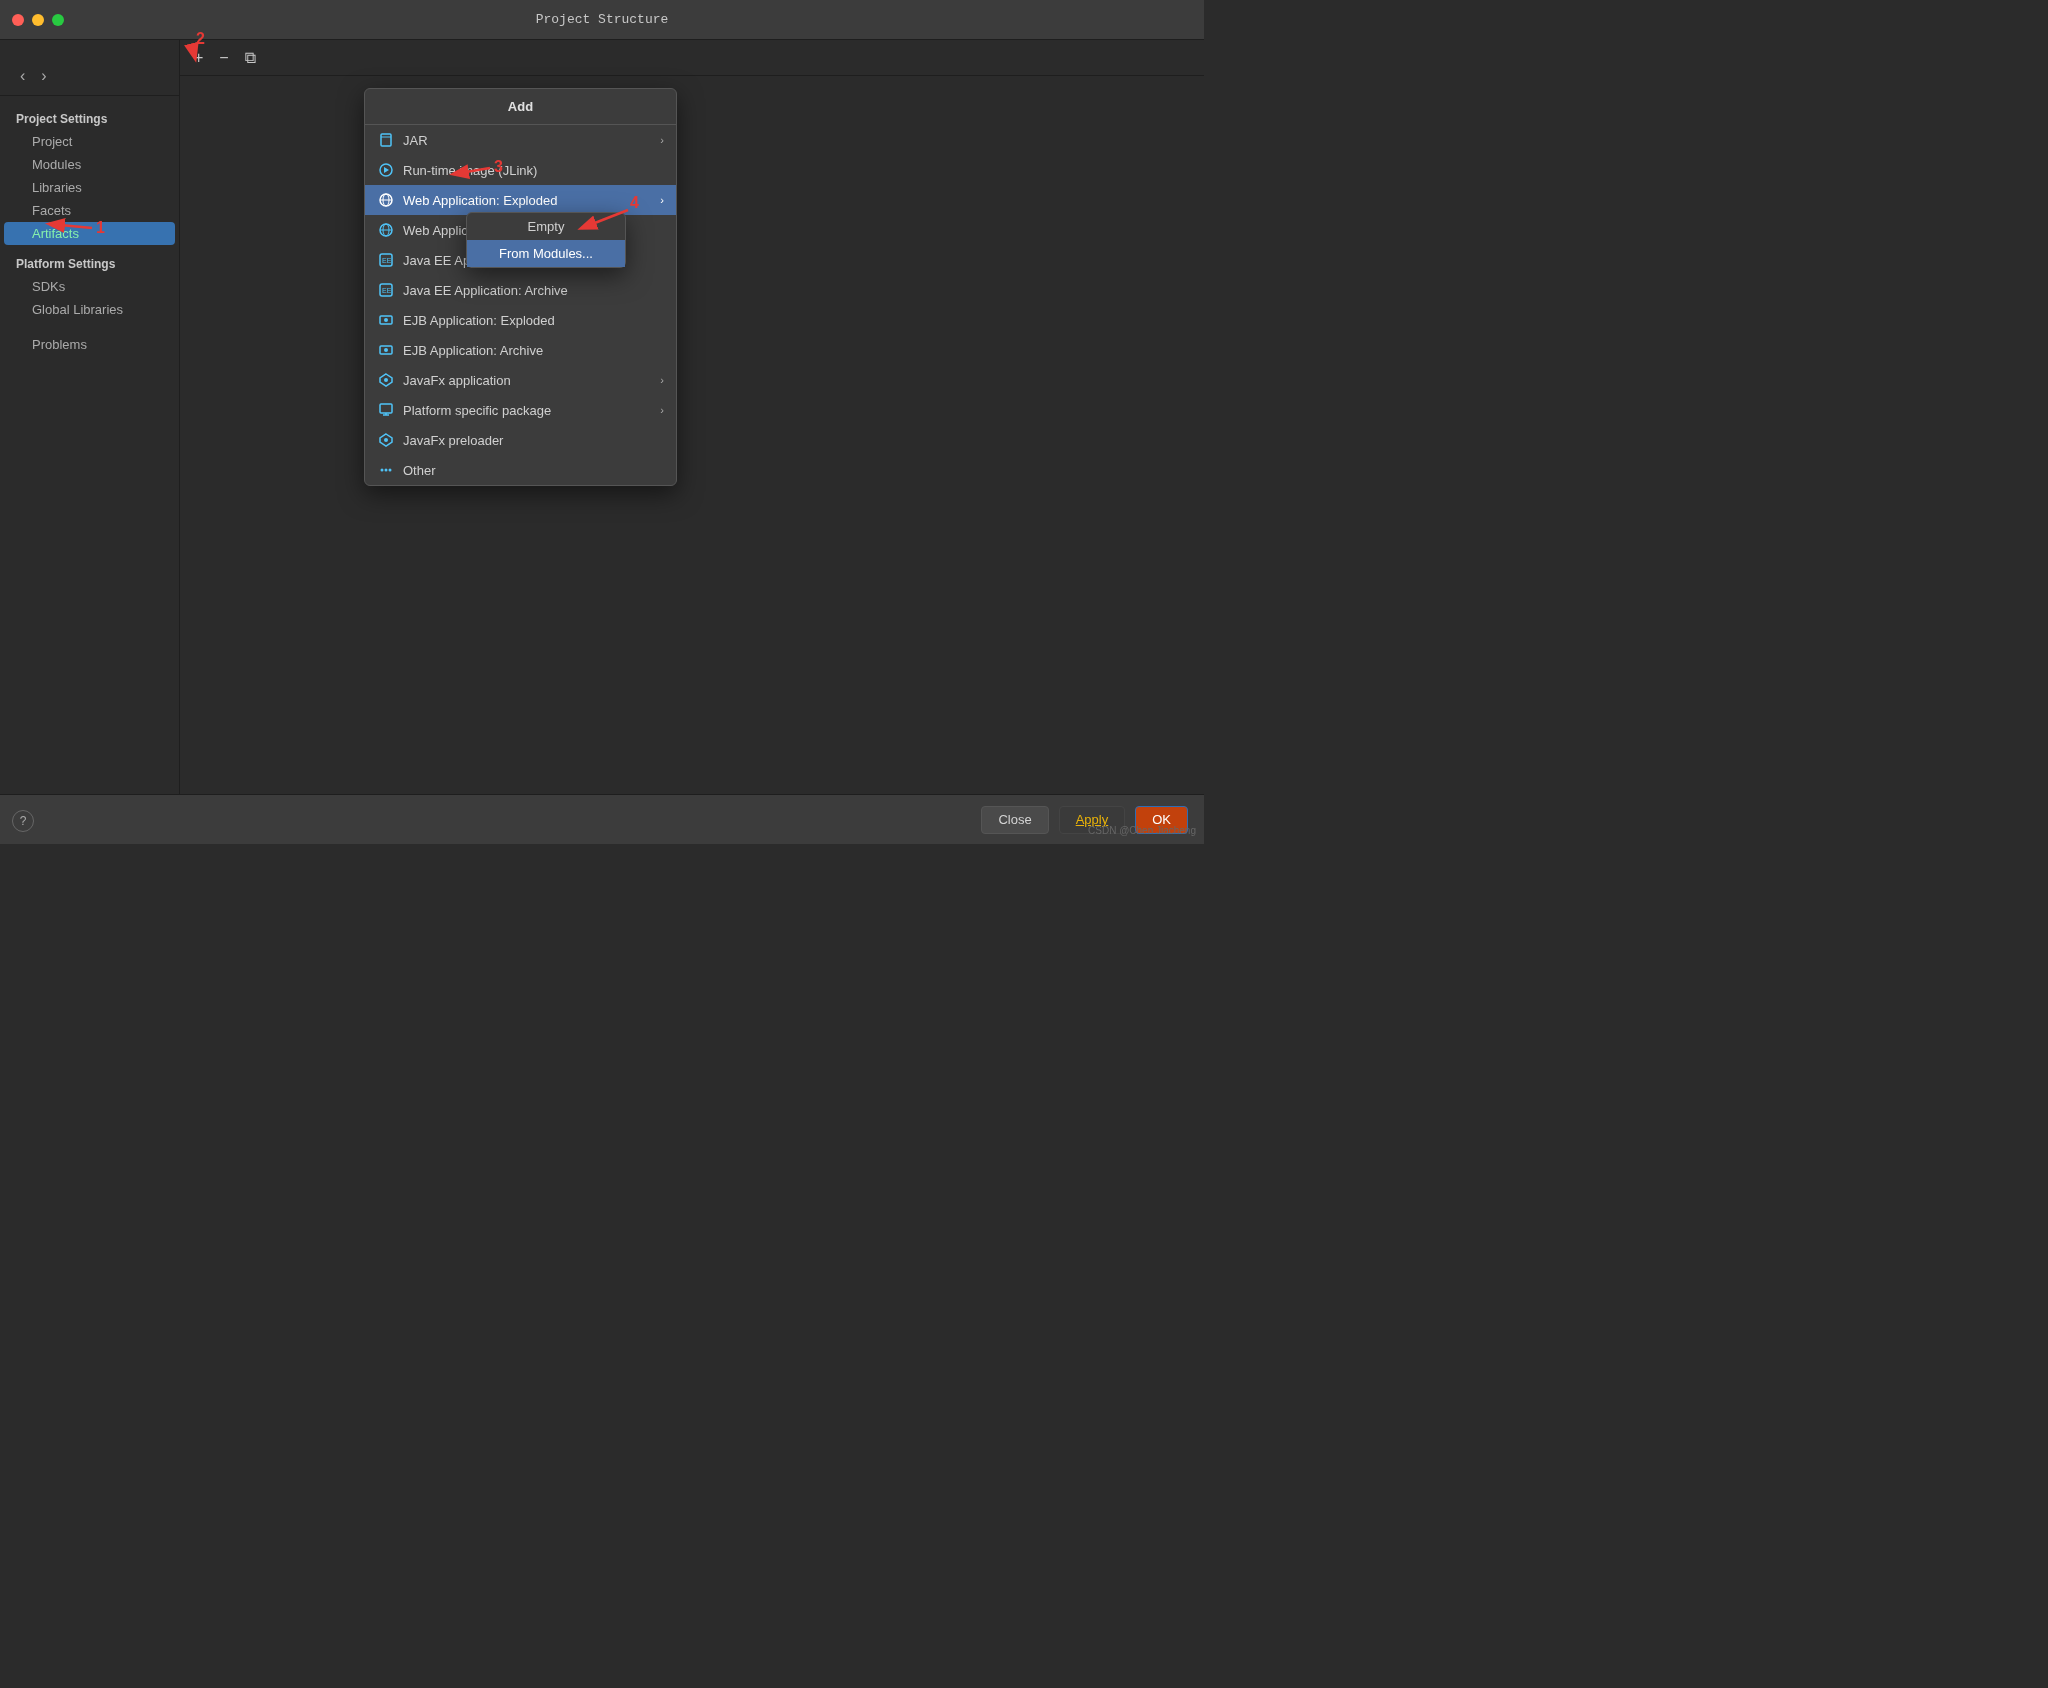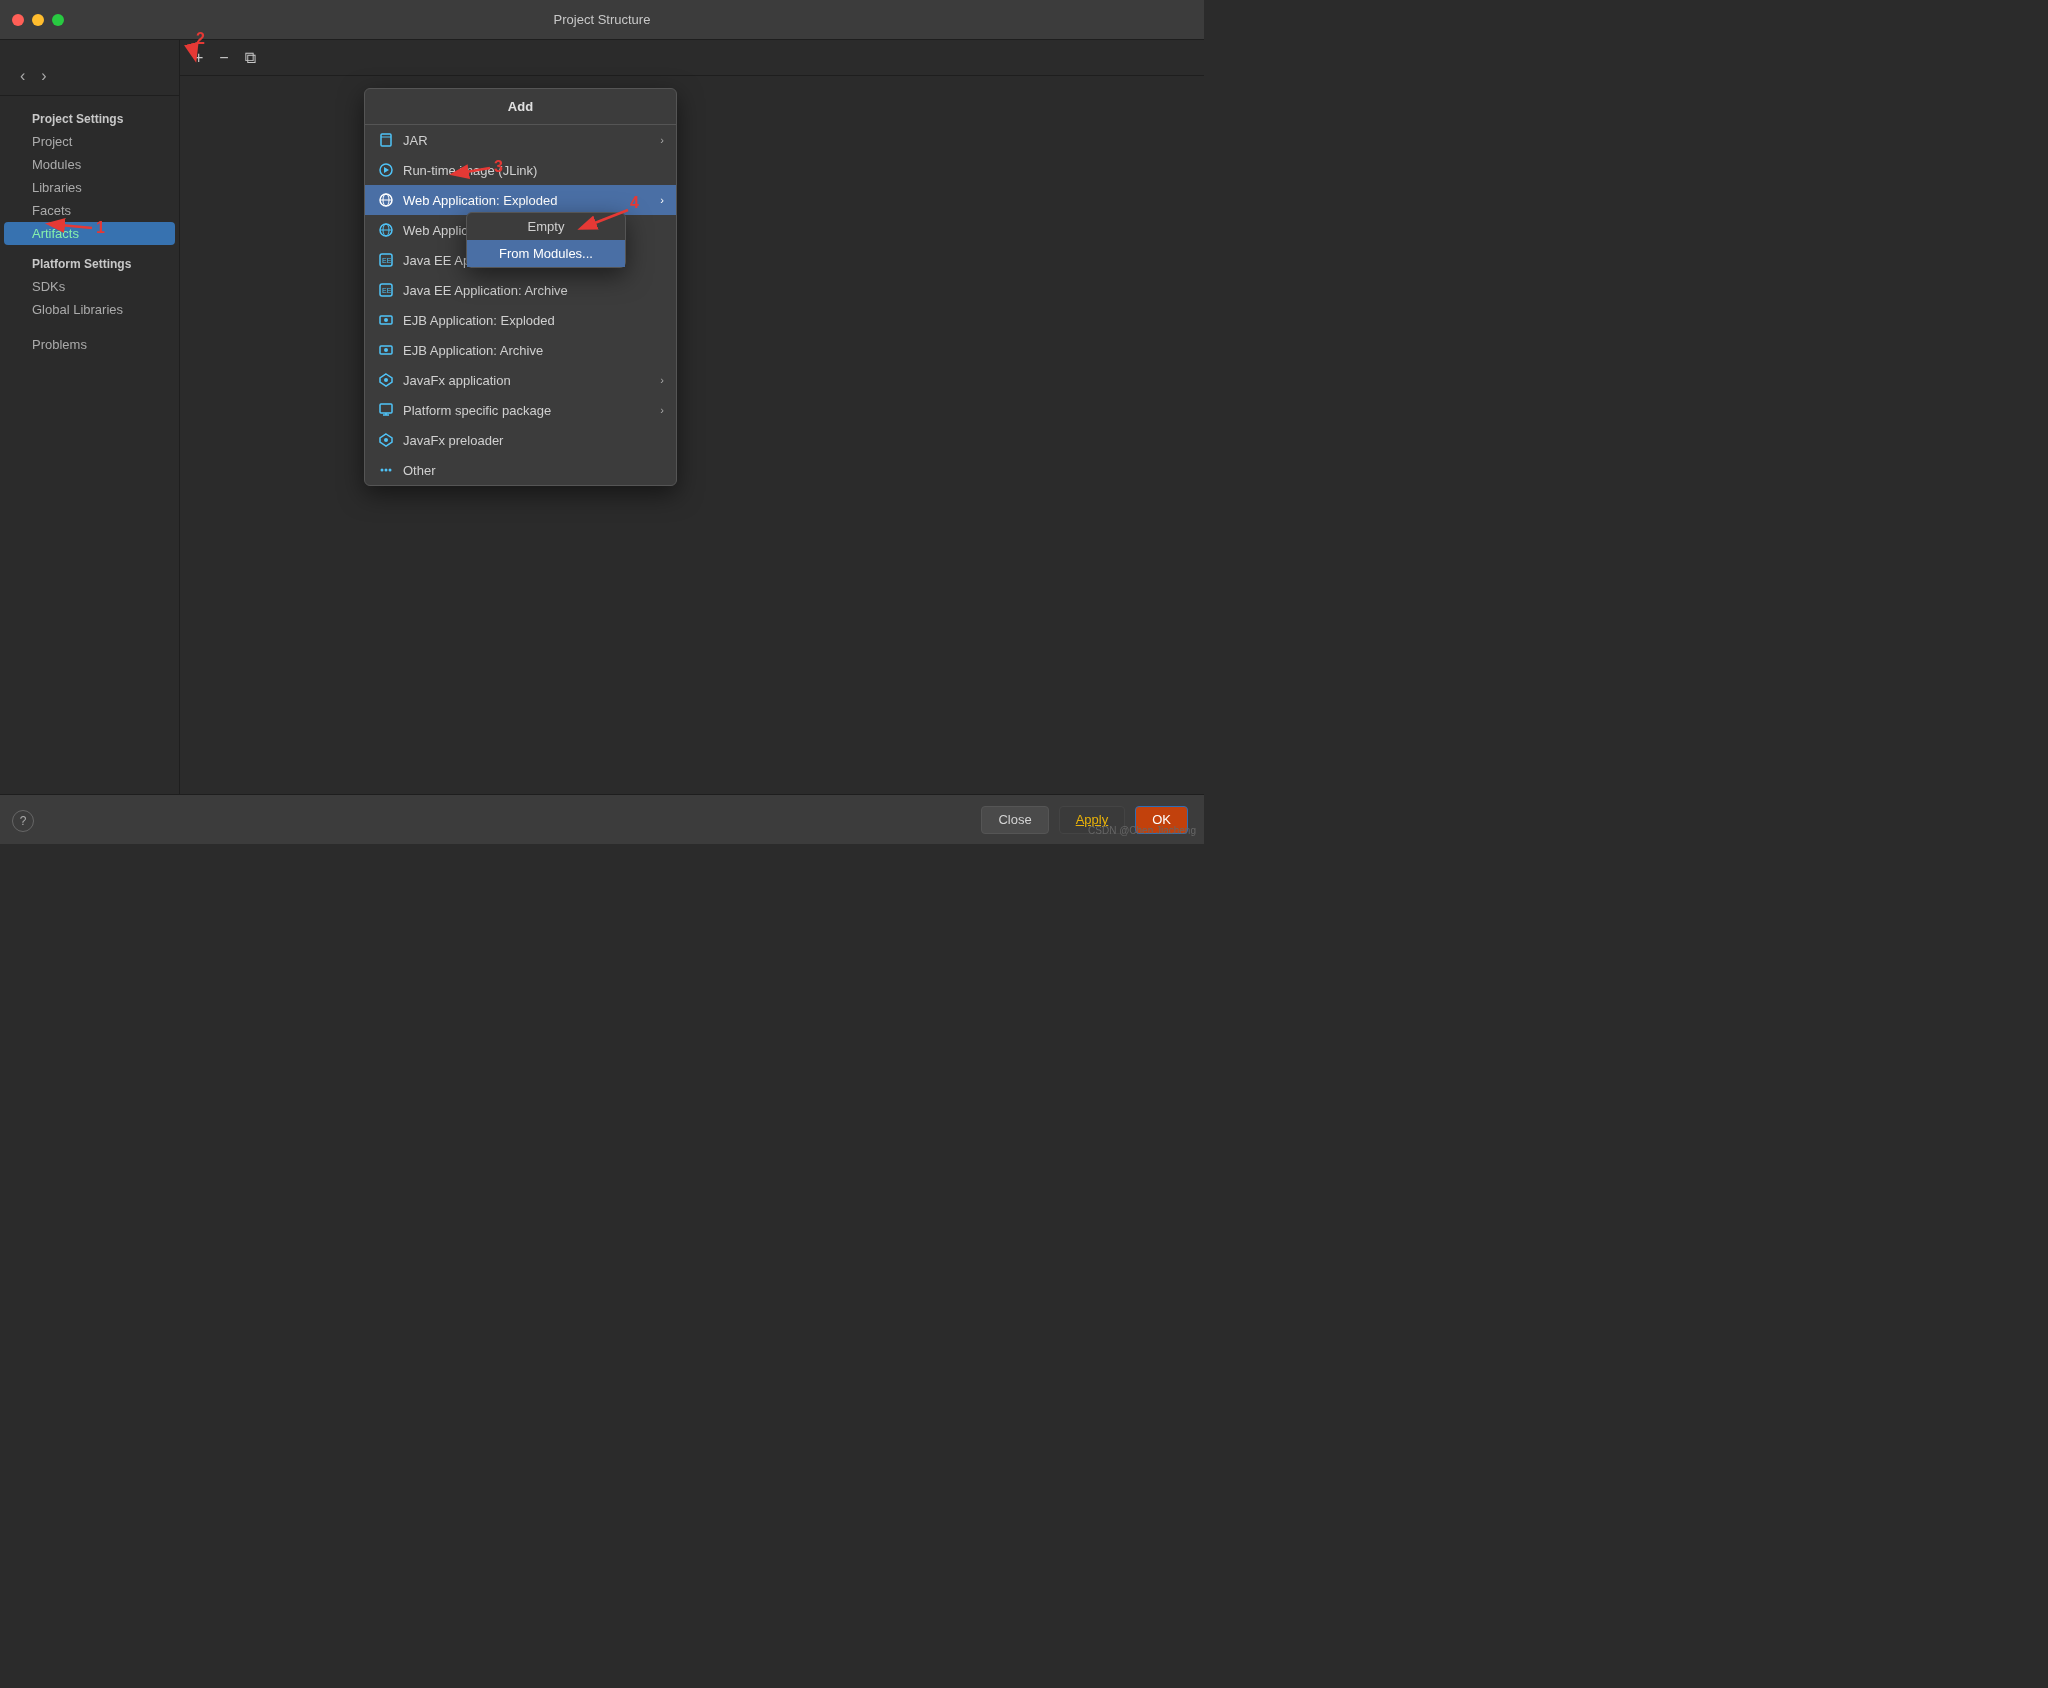--- a/index.html
+++ b/index.html
@@ -16,20 +16,21 @@
 
     
     .title-bar {
       background: #3c3c3c;
       height: 40px;
       display: flex;
       align-items: center;
       justify-content: center;
       position: relative;
       border-bottom: 1px solid #1e1e1e;
+      font-family: Liberation Mono, monospace;
     }
     .title-bar-controls {
       position: absolute;
       left: 12px;
       display: flex;
       gap: 8px;
     }
     .traffic-light {
       width: 12px;
       height: 12px;
@@ -56,21 +57,20 @@
       background: #2b2b2b;
       padding: 16px 0;
       border-right: 1px solid #1e1e1e;
       flex-shrink: 0;
     }
     .sidebar-section-title {
       color: #c8c8c8;
       font-size: 12px;
       font-weight: 700;
       padding: 6px 16px 4px 16px;
-      margin-left: 16px;
     }
     .sidebar-item {
       padding: 4px 16px 4px 28px;
       cursor: pointer;
       color: #ababab;
       font-size: 13px;
       border-radius: 4px;
       margin: 0 4px;
     }
     .sidebar-item.active {

